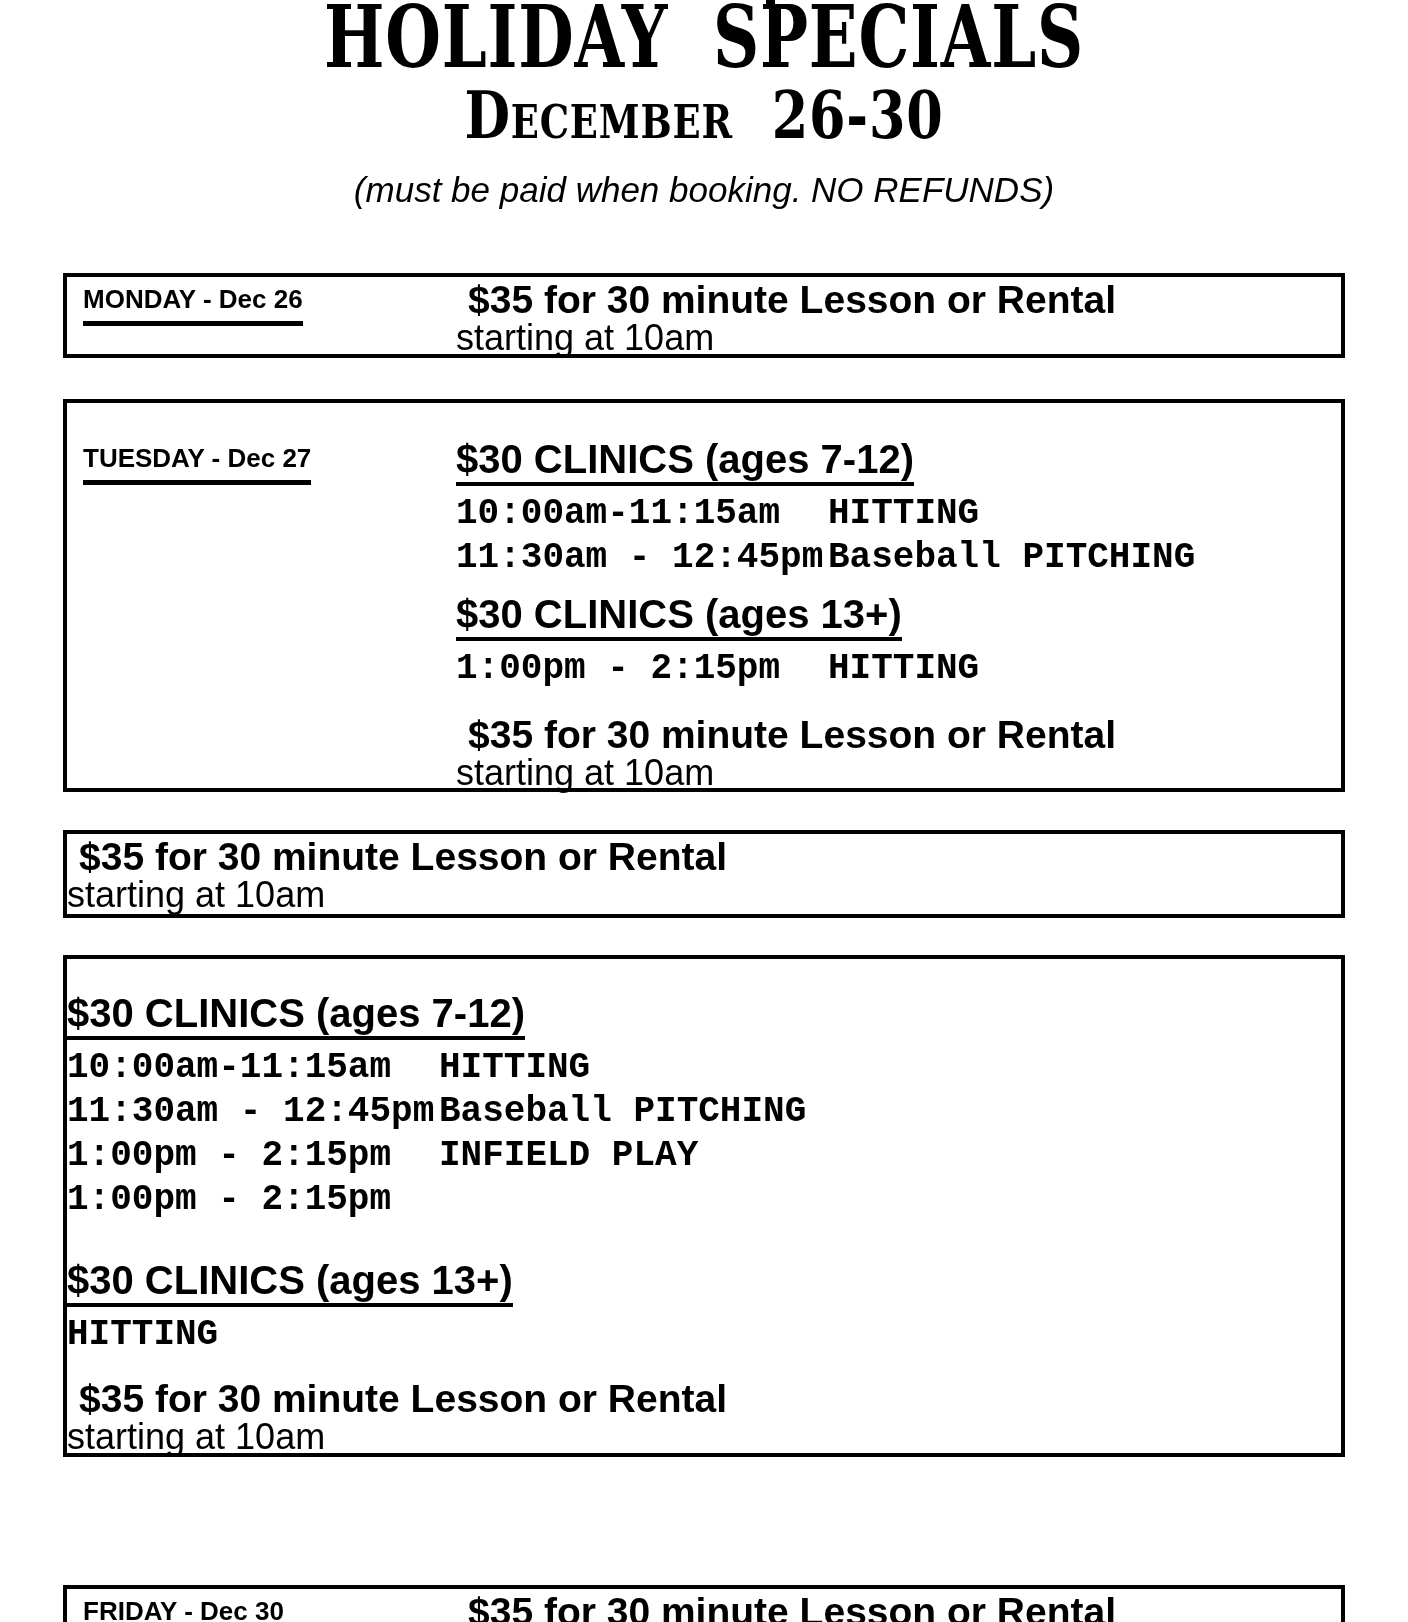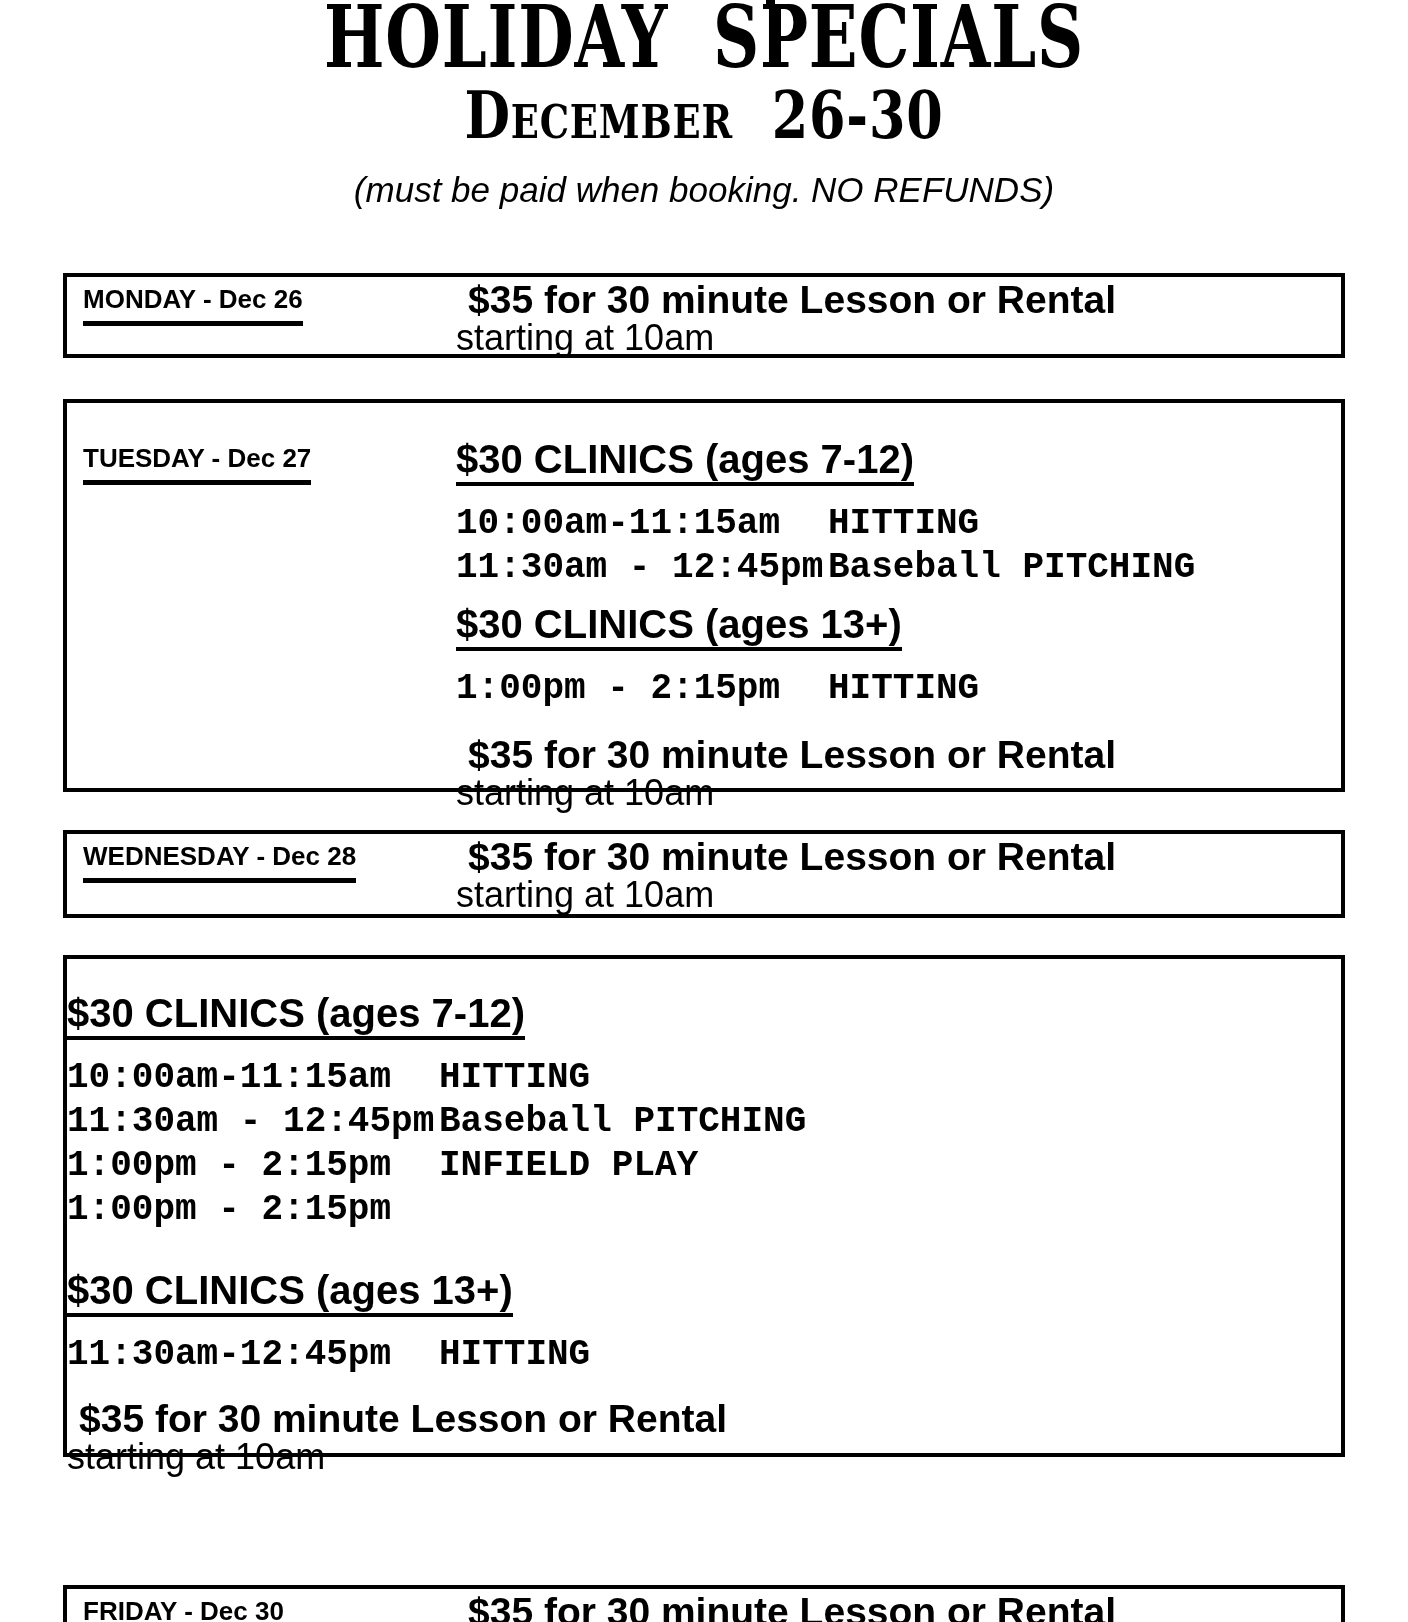--- a/index.html
+++ b/index.html
@@ -49,21 +49,21 @@
     display:inline-block;font-weight:700;font-size:26px;line-height:38px;
     border-bottom:5px solid #000;padding-bottom:3px;white-space:nowrap;
   }
   .content-col{flex:1;}
 
   .price-line{font-weight:700;font-size:39px;line-height:40px;white-space:nowrap;margin-left:12px;}
   .start-line{font-size:36px;line-height:36px;white-space:nowrap;}
 
   .clinic-header{
     display:inline-block;font-weight:700;font-size:40px;line-height:40px;
-    border-bottom:4px solid #000;padding-bottom:3px;margin-bottom:16px;white-space:nowrap;
+    border-bottom:4px solid #000;padding-bottom:3px;margin-bottom:6px;white-space:nowrap;
   }
   .sched-row{display:flex;font-weight:700;font-size:36px;line-height:44px;font-family:Liberation Mono, monospace;}
   .time-cell{width:372px;flex-shrink:0;white-space:nowrap;}
   .activity-cell{flex:1;white-space:nowrap;}
 
   .spacer14{height:14px;}
   .spacer22{height:22px;}
   .spacer24{height:24px;}
   .spacer38{height:38px;}
 </style>
@@ -111,23 +111,20 @@
       </div>
       <div class="spacer24"></div>
       <div class="price-line">$35 for 30 minute Lesson or Rental</div>
       <div class="start-line">starting at 10am</div>
     </div>
   </div>
 </div>
 
 <div class="day-box" id="box-wednesday">
   <div class="box-row pad-sm">
-    <div class="day-col">
-      <span class="day-label">WEDNESDAY - Dec 28</span>
-    </div>
     <div class="content-col">
       <div class="price-line">$35 for 30 minute Lesson or Rental</div>
       <div class="start-line">starting at 10am</div>
     </div>
   </div>
 </div>
 
 <div class="day-box" id="box-thursday">
   <div class="box-row pad-thu">
     <div class="content-col">
@@ -143,21 +140,20 @@
       <div class="sched-row">
         <div class="time-cell">1:00pm - 2:15pm</div>
         <div class="activity-cell">INFIELD PLAY</div>
       </div>
       <div class="sched-row">
         <div class="time-cell">1:00pm - 2:15pm</div>
       </div>
       <div class="spacer38"></div>
       <div><span class="clinic-header">$30 CLINICS (ages 13+)</span></div>
       <div class="sched-row">
-        <div class="time-cell">11:30am-12:45pm</div>
         <div class="activity-cell">HITTING</div>
       </div>
       <div class="spacer22"></div>
       <div class="price-line">$35 for 30 minute Lesson or Rental</div>
       <div class="start-line">starting at 10am</div>
     </div>
   </div>
 </div>
 
 <div class="day-box" id="box-friday">

